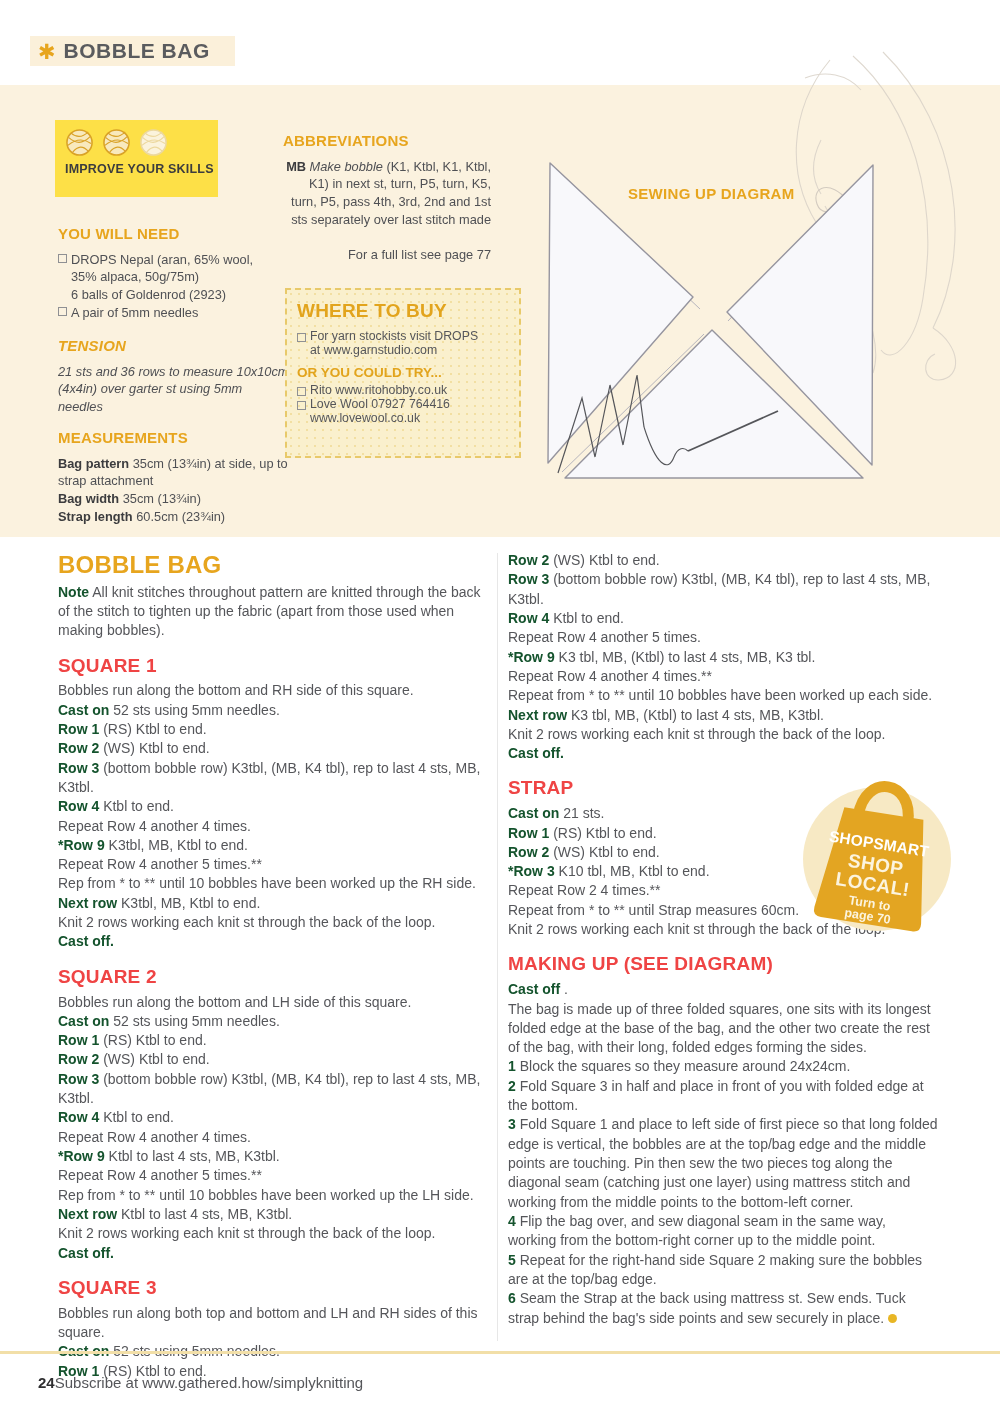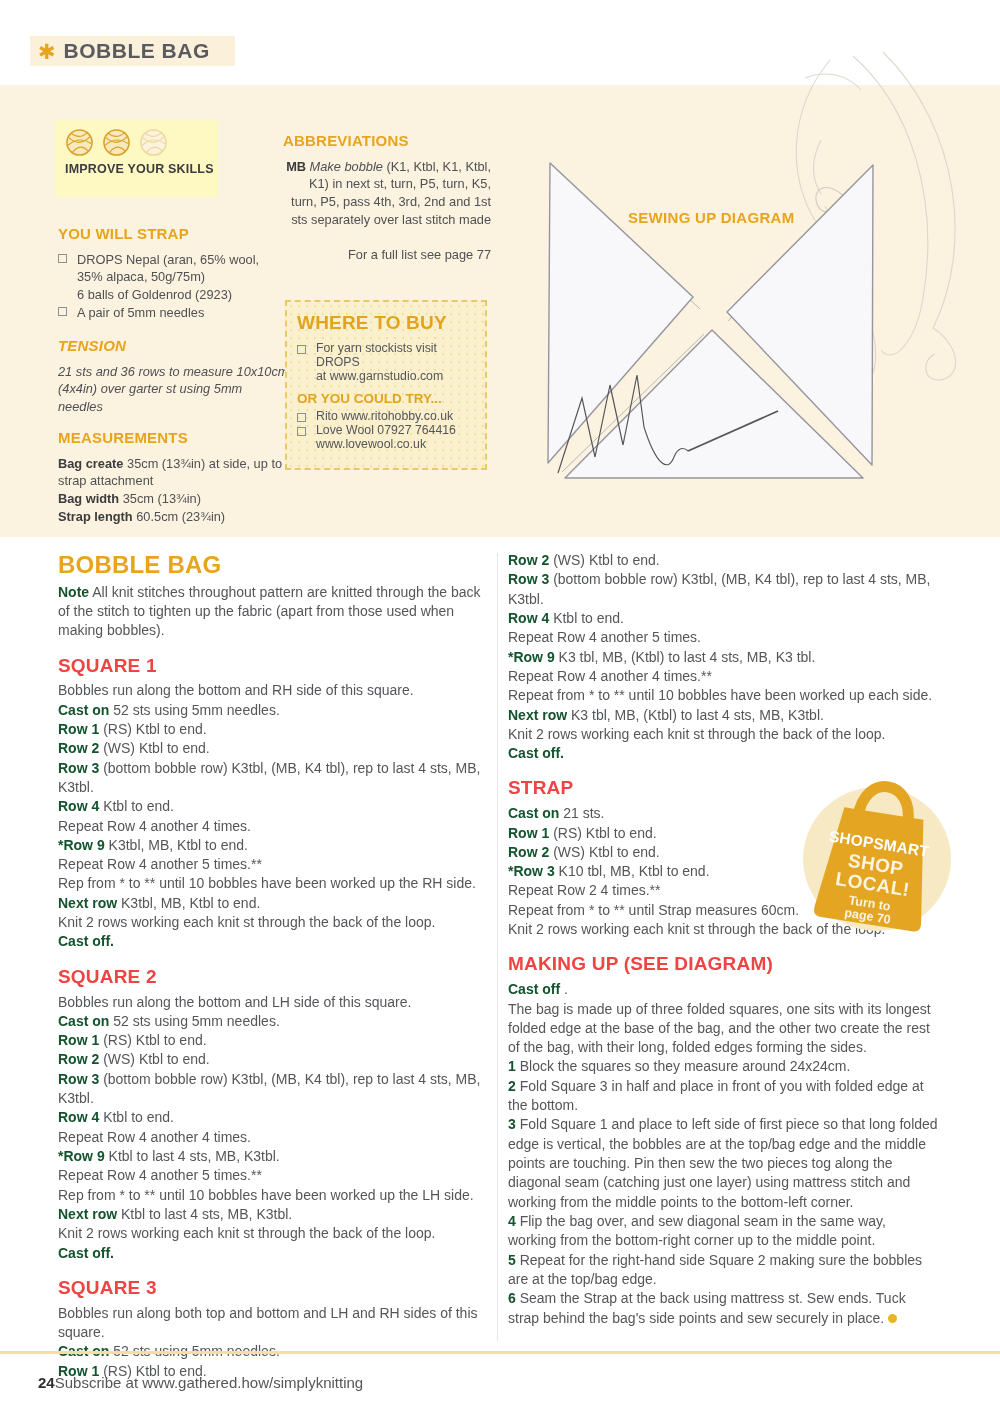--- a/index.html
+++ b/index.html
@@ -9,57 +9,57 @@
   
   .masthead{position:absolute;left:30px;top:36px;width:205px;height:30px;background:#fbf0da;
             display:flex;align-items:center;padding-left:8px;box-sizing:border-box;}
   .masthead .ast{color:#e7a51e;font-size:21px;font-weight:bold;margin-right:8px;line-height:1;}
   .masthead .mtitle{color:#5a5b5e;font-size:21px;font-weight:bold;letter-spacing:0.5px;}
 
   
   .panel{position:absolute;left:0;top:85px;width:1000px;height:452px;background:#fbf2df;}
 
   
-  .skills{position:absolute;left:55px;top:120px;width:163px;height:77px;background:#fef9c3;
+  .skills{position:absolute;left:55px;top:120px;width:163px;height:77px;background:#fde047;
           padding:8px 0 0 10px;box-sizing:border-box;}
   .balls{display:flex;gap:8px;margin-bottom:5px;}
   .ball{width:29px;height:29px;}
   .ball circle{fill:#f8e9bd;stroke:#d9a227;stroke-width:1.6;}
   .ball path{fill:none;stroke:#d9a227;stroke-width:1.2;}
   .ball.dim circle{fill:#fbf3dc;stroke:#ecd89f;}
   .ball.dim path{stroke:#ecd89f;}
   .skills-label{font-size:12.5px;font-weight:bold;color:#3c3c3e;letter-spacing:0.2px;}
 
   
   .tp-h{font-size:15px;font-weight:bold;color:#e7a51e;margin:0 0 6px 0;letter-spacing:0.2px;}
   .tp-block{position:absolute;font-size:12.8px;line-height:1.38;color:#4f5054;}
-  .tp-line{position:relative;padding-left:19px;}
+  .tp-line{position:relative;padding-left:13px;}
   .tp-line.noind{padding-left:0;}
   .tp-line b{color:#3c3c3e;}
   .cb{position:absolute;left:0;top:3.5px;width:7px;height:7px;border:1.2px solid #8f9093;background:transparent;}
 
   .ywn{left:58px;top:224px;width:235px;}
   .tension{left:58px;top:336px;width:232px;font-style:italic;}
   .meas{left:58px;top:428px;width:240px;}
   .abbr{left:283px;top:131px;width:208px;}
   .abbr .tp-line{padding-left:0;text-align:right;}
 
   
-  .wtb{position:absolute;left:285px;top:288px;width:202px;height:170px;
+  .wtb{position:absolute;left:285px;top:288px;width:236px;height:170px;
        background-color:#faf0cd;
        background-image:radial-gradient(#f2dfa2 1px, transparent 1.2px);
        background-size:8px 8px;
-       border:2px dashed #e8c96a;box-sizing:border-box;padding:8px 10px;margin-top:12px;}
+       border:2px dashed #e8c96a;box-sizing:border-box;padding:8px 10px;}
   .wtb-h{font-size:19px;font-weight:bold;color:#e2a41d;margin:2px 0 7px 0;letter-spacing:0.2px;}
   .wtb-sub{font-size:13.5px;font-weight:bold;color:#e2a41d;margin:8px 0 3px 0;}
   .wtb .tp-line{font-size:12.3px;}
 
   
   .diagram-label{position:absolute;left:628px;top:185px;font-size:15px;font-weight:bold;
-                 color:#e7a51e;letter-spacing:0.3px;margin-top:24px;}
+                 color:#e7a51e;letter-spacing:0.3px;}
   .diagram{position:absolute;left:540px;top:155px;width:350px;height:335px;}
   .deco{position:absolute;left:735px;top:48px;width:265px;height:345px;pointer-events:none;}
 
   
   .col{position:absolute;top:551px;}
   .col-left{left:58px;width:430px;}
   .col-right{left:508px;width:430px;}
   .col-rule{position:absolute;left:497px;top:553px;width:1px;height:788px;background:#e7e7e7;}
   .pl{font-size:14px;line-height:1.38;color:#55565a;}
   .pl b{color:#14532d;}
@@ -121,21 +121,21 @@
         </svg>
       <svg class="ball dim" viewBox="0 0 30 30">
           <circle cx="15" cy="15" r="13"></circle>
           <path d="M3,18 Q15,8 27,16 M4,10 Q15,20 26,9 M8,25 Q16,15 24,24 M6,5 Q15,13 24,4"></path>
         </svg>
     </div>
     <div class="skills-label">IMPROVE YOUR SKILLS</div>
   </div>
 
   <div class="tp-block ywn">
-    <div class="tp-h">YOU WILL STRAP</div>
+    <div class="tp-h">YOU WILL NEED</div>
     <div>
 
     <div class="tp-line">
           <span class="cb"></span><span>DROPS Nepal (aran, 65% wool,</span>
         </div>
         <div class="tp-line">
           <span>35% alpaca, 50g/75m)</span>
         </div>
         <div class="tp-line">
           <span>6 balls of Goldenrod (2923)</span>
@@ -148,21 +148,21 @@
 
   <div class="tp-block tension">
     <div class="tp-h">TENSION</div>
     <div class="tp-line noind">21 sts and 36 rows to measure 10x10cm (4x4in) over garter st using 5mm needles</div>
   </div>
 
   <div class="tp-block meas">
     <div class="tp-h">MEASUREMENTS</div>
     <div>
 
-    <div class="tp-line noind"><b>Bag create</b> <span>35cm (13¾in) at side, up to strap attachment</span></div>
+    <div class="tp-line noind"><b>Bag pattern</b> <span>35cm (13¾in) at side, up to strap attachment</span></div>
         <div class="tp-line noind"><b>Bag width</b> <span>35cm (13¾in)</span></div>
         <div class="tp-line noind"><b>Strap length</b> <span>60.5cm (23¾in)</span></div>
       </div>
   </div>
 
   <div class="tp-block abbr">
     <div class="tp-h">ABBREVIATIONS</div>
     <div class="tp-line">
       <b>MB</b>
       <i>Make bobble</i>

